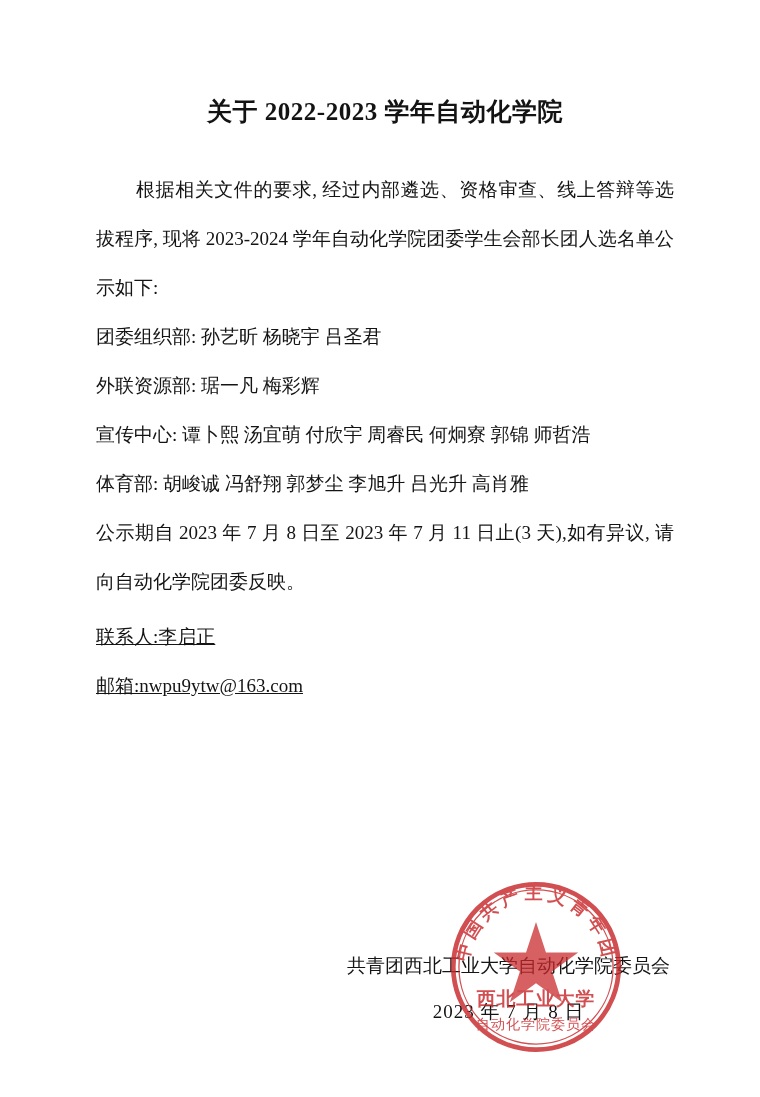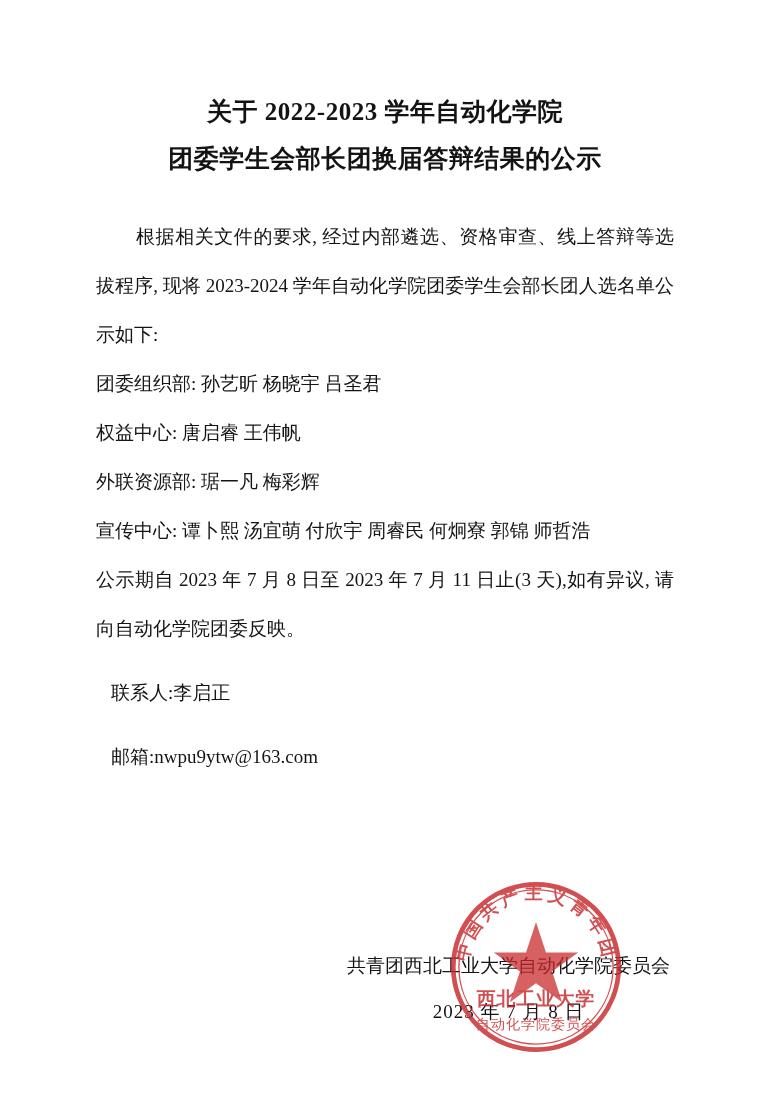--- a/index.html
+++ b/index.html
@@ -55,22 +55,23 @@
   .dept-line {
     margin: 0;
     white-space: nowrap;
   }
   .dept-label { }
   .dept-names { }
   .contact-block {
     margin-top: 6px;
   }
   .contact-line {
-    margin: 15px;
+    margin: 0;
     white-space: nowrap;
+    text-decoration: underline;
   }
   .sign-block {
     position: absolute;
     right: 90px;
     bottom: 62px;
     text-align: center;
     font-size: 19px;
     line-height: 46px;
     color: #141414;
     z-index: 3;
@@ -91,50 +92,49 @@
   }
   .seal svg { display: block; }
 </style>
 </head>
 <body>
 
 <div class="page">
 
   <div class="title">
     <span class="title-line first">关于 2022-2023 学年自动化学院</span>
-    <span class="title-line">团委学生会部长团换届答辩结果的公示</span>
   </div>
 
   <div class="body">
 
     <p class="para indent">根据相关文件的要求, 经过内部遴选、资格审查、线上答辩等选拔程序, 现将 2023-2024 学年自动化学院团委学生会部长团人选名单公示如下:</p>
 
 
     <p class="dept-line">
       <span class="dept-label">团委组织部:</span>
       <span class="dept-names">孙艺昕  杨晓宇  吕圣君</span>
     </p>
 
 
-    <p class="dept-line">
-      <span class="dept-label">权益中心:</span>
-      <span class="dept-names">唐启睿  王伟帆</span>
-    </p>
 
     <p class="dept-line">
       <span class="dept-label">外联资源部:</span>
       <span class="dept-names">琚一凡  梅彩辉</span>
     </p>
 
 
     <p class="dept-line">
       <span class="dept-label">宣传中心:</span>
       <span class="dept-names">谭卜熙  汤宜萌  付欣宇  周睿民  何炯寮  郭锦   师哲浩</span>
     </p>
 
+    <p class="dept-line">
+      <span class="dept-label">体育部:</span>
+      <span class="dept-names">胡峻诚  冯舒翔  郭梦尘  李旭升  吕光升  高肖雅</span>
+    </p>
 
     <p class="para">公示期自 2023 年 7 月 8 日至 2023 年 7 月 11 日止(3 天),如有异议, 请向自动化学院团委反映。</p>
 
     <div class="contact-block">
       <p class="contact-line">联系人:李启正</p>
       <p class="contact-line">邮箱:nwpu9ytw@163.com</p>
     </div>
 
   </div>
 

